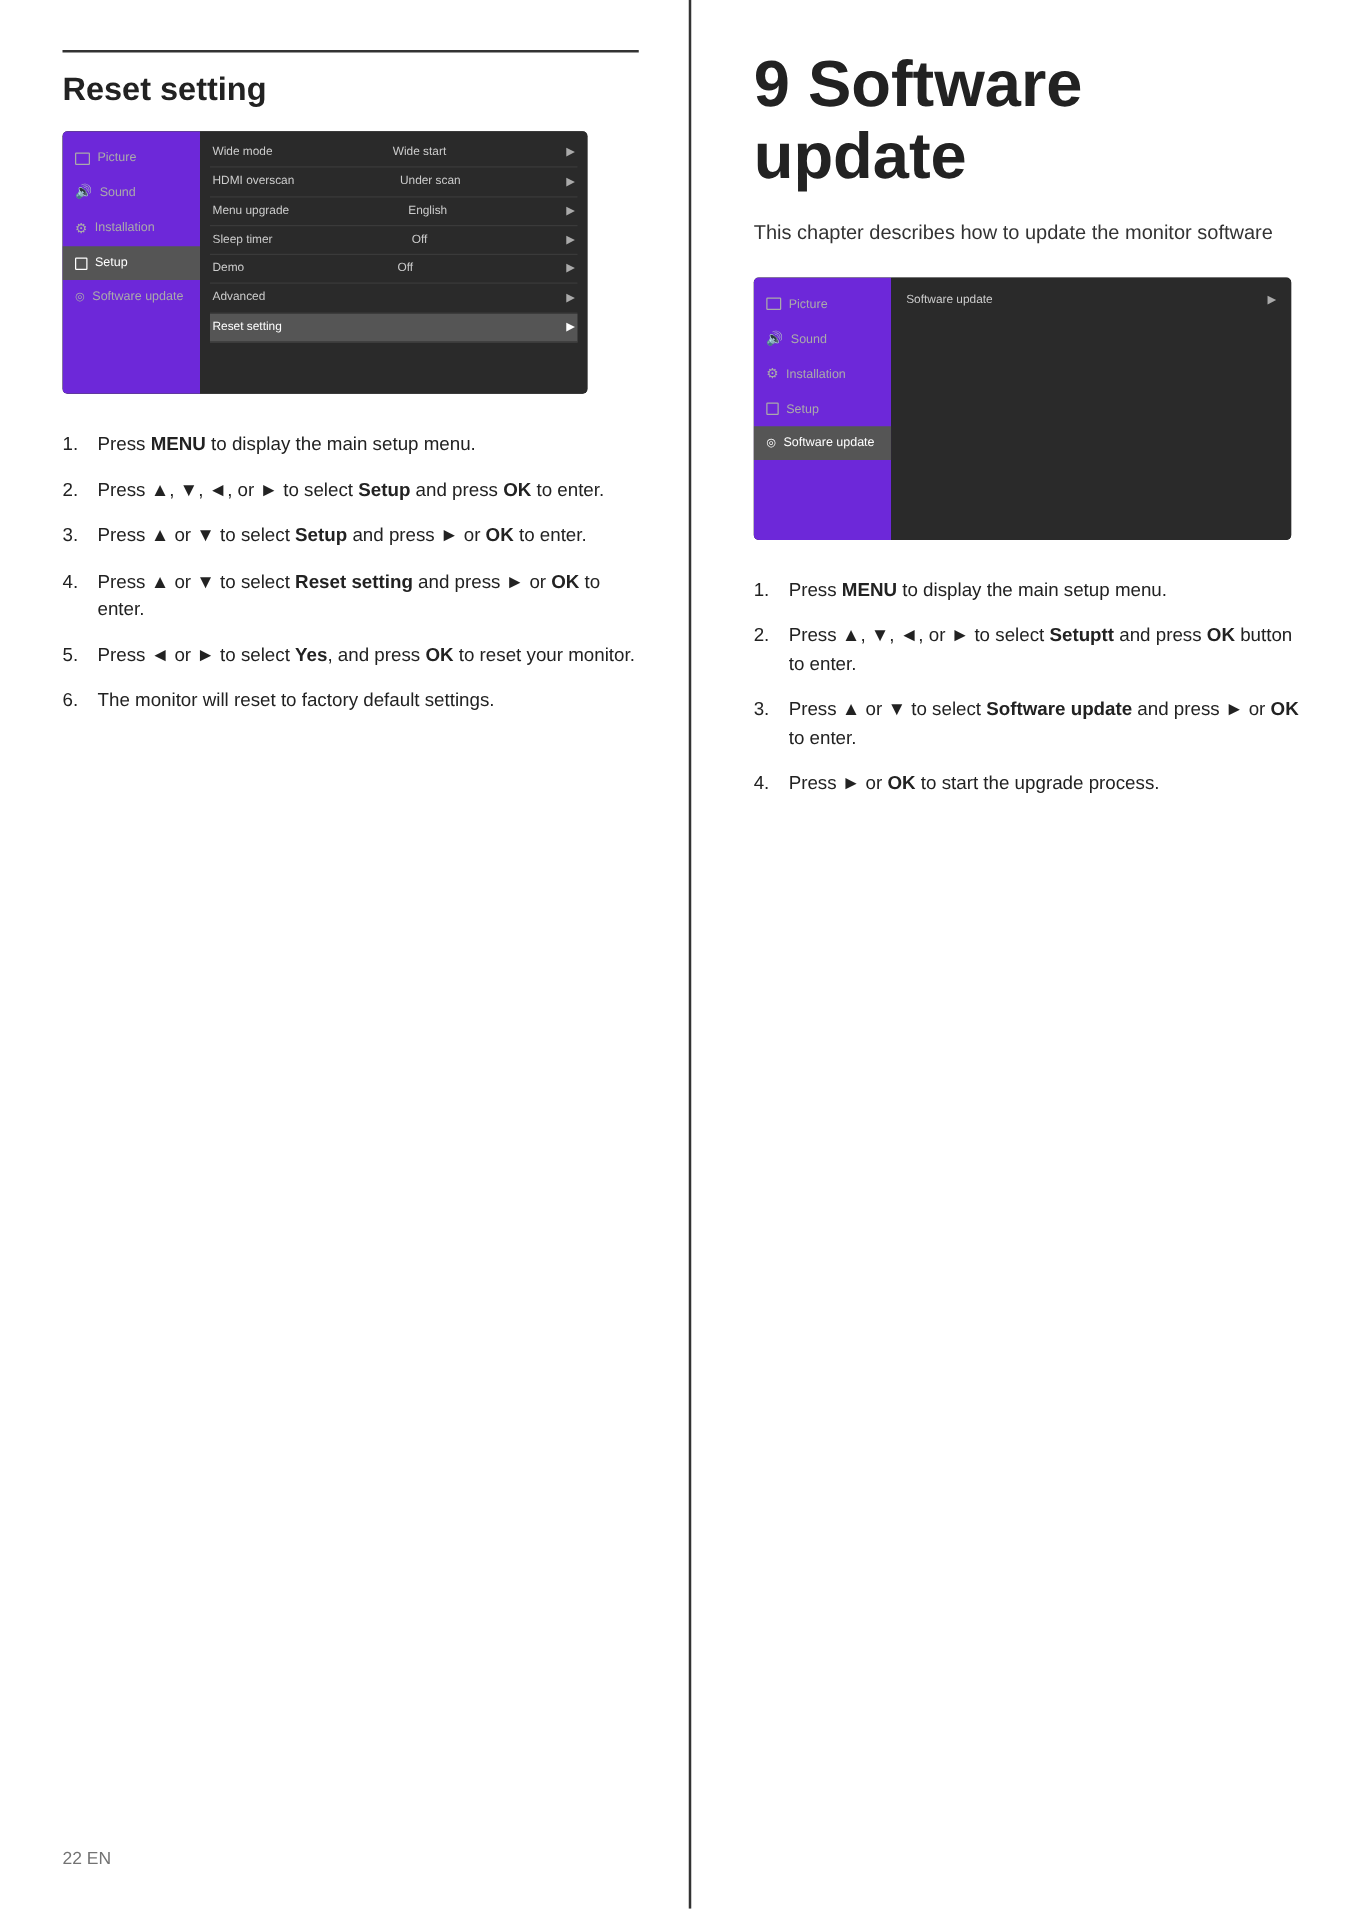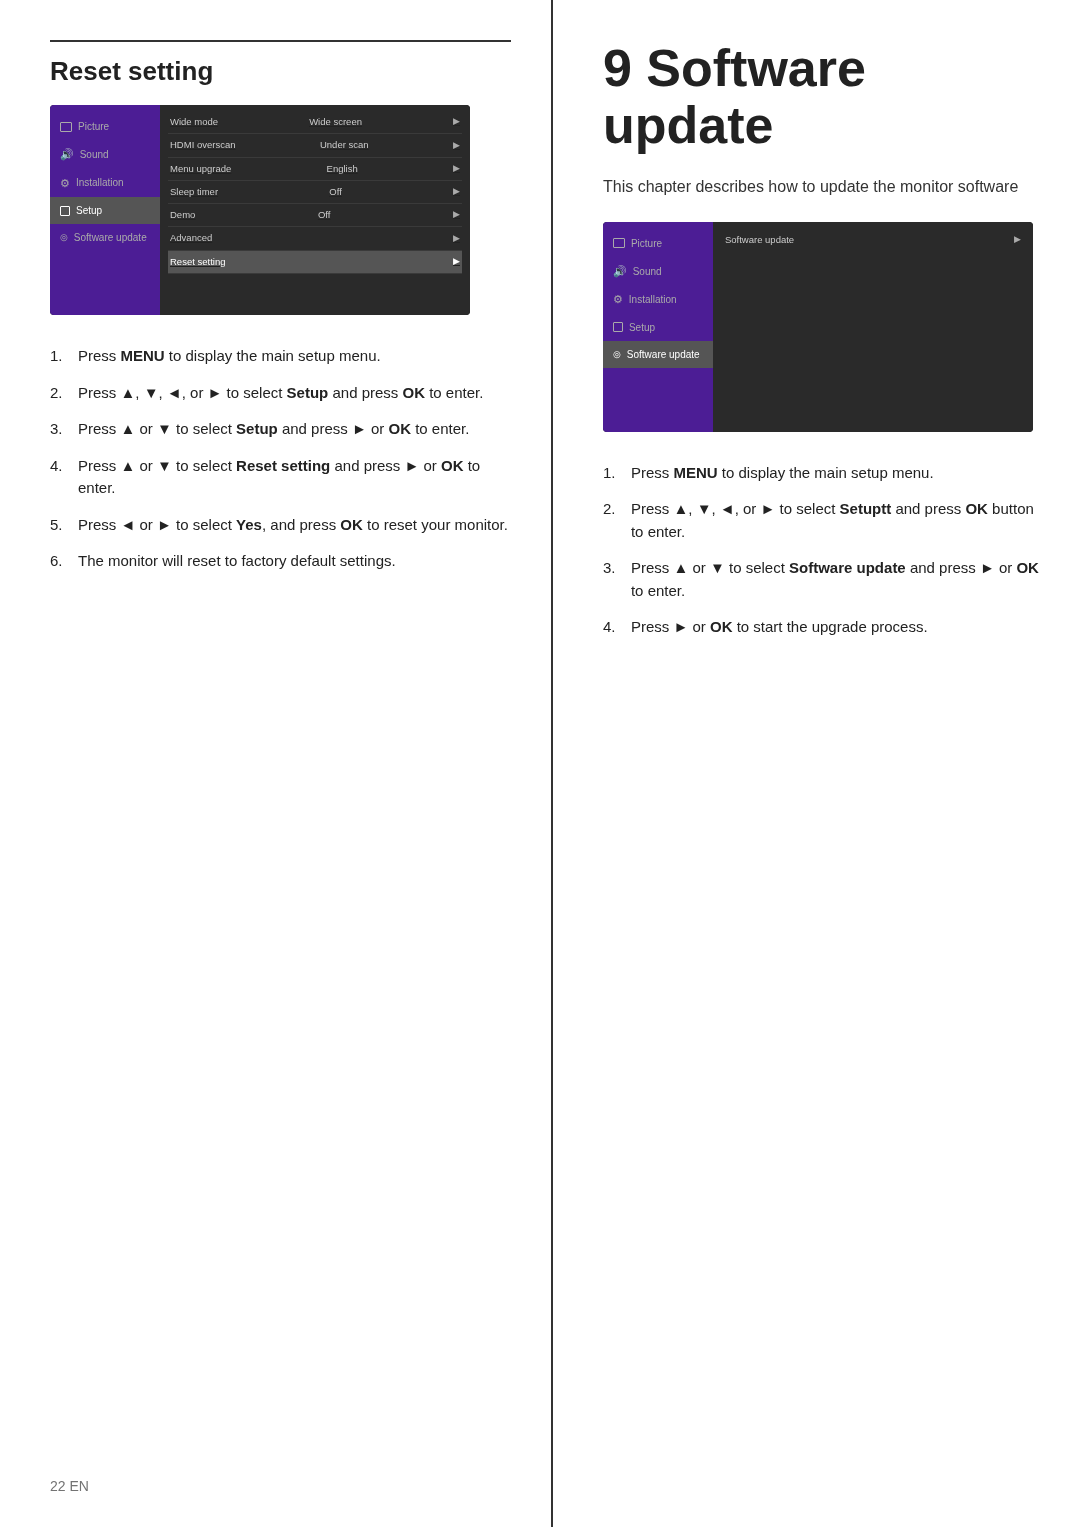--- a/index.html
+++ b/index.html
@@ -54,21 +54,21 @@
       background: #1a1a1a;
       border-radius: 4px;
       width: 420px;
       height: 210px;
       display: flex;
       margin-bottom: 30px;
       overflow: hidden;
     }
     .menu-sidebar {
       width: 110px;
-      background: #4c1d95;
+      background: #6d28d9;
       padding: 8px 0;
       display: flex;
       flex-direction: column;
       gap: 0;
     }
     .menu-item {
       padding: 6px 10px;
       color: #aaa;
       font-size: 10px;
       display: flex;
@@ -77,21 +77,20 @@
       cursor: pointer;
     }
     .menu-item.active {
       background: #555;
       color: #fff;
     }
     .menu-panel {
       flex: 1;
       background: #2a2a2a;
       padding: 6px 8px;
-      text-decoration: underline;
     }
     .menu-row {
       display: flex;
       justify-content: space-between;
       align-items: center;
       padding: 4px 2px;
       color: #ccc;
       font-size: 9.5px;
       border-bottom: 1px solid #3a3a3a;
     }
@@ -206,21 +205,21 @@
           <span>Setup</span>
         </div>
         <div class="menu-item">
           <span style="font-size:9px;">◎</span>
           <span>Software update</span>
         </div>
       </div>
       <div class="menu-panel">
         <div class="menu-row">
           <span>Wide mode</span>
-          <span>Wide screen</span>
+          <span>Wide start</span>
           <span class="arrow">▶</span>
         </div>
         <div class="menu-row">
           <span>HDMI overscan</span>
           <span>Under scan</span>
           <span class="arrow">▶</span>
         </div>
         <div class="menu-row">
           <span>Menu upgrade</span>
           <span>English</span>

